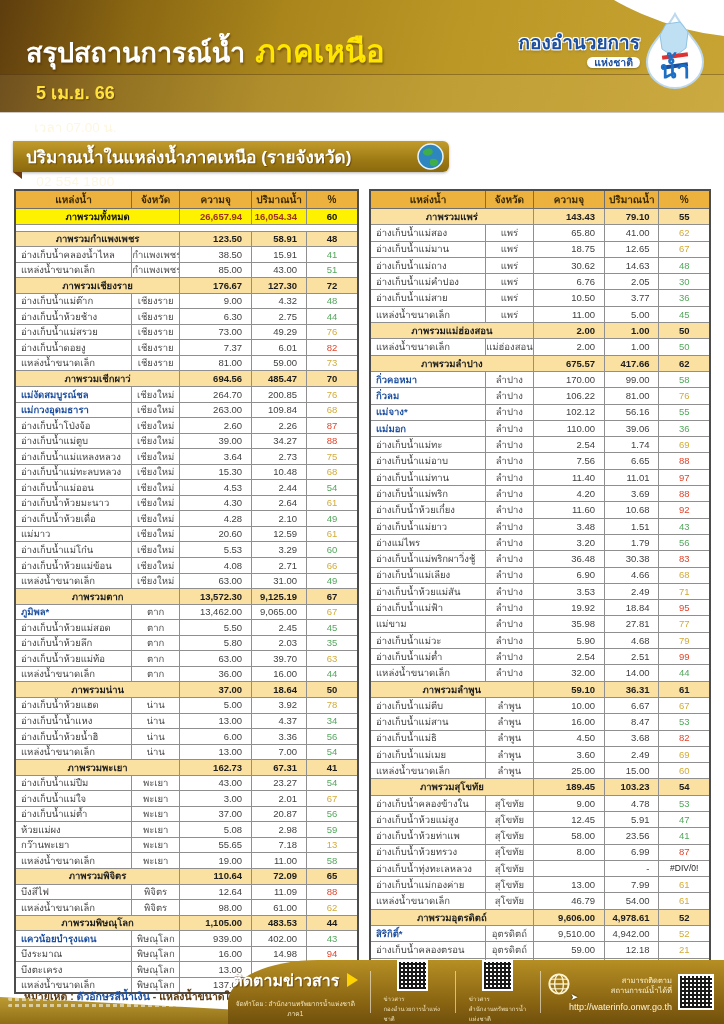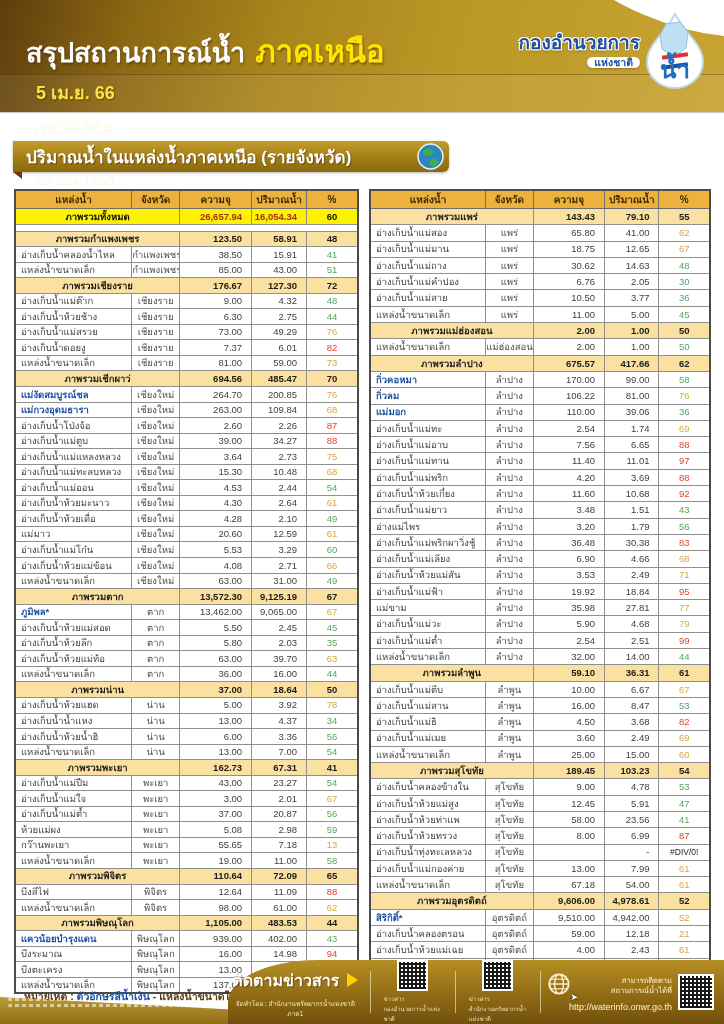--- a/index.html
+++ b/index.html
@@ -590,20 +590,27 @@
         <td class="c-pct pg">58</td>
       </tr>
       <tr class="drow">
         <td class="c-name big">กิ่วลม</td>
         <td class="c-prov">ลำปาง</td>
         <td class="c-num">106.22</td>
         <td class="c-num">81.00</td>
         <td class="c-pct py">76</td>
       </tr>
       <tr class="drow">
+        <td class="c-name big">แม่จาง*</td>
+        <td class="c-prov">ลำปาง</td>
+        <td class="c-num">102.12</td>
+        <td class="c-num">56.16</td>
+        <td class="c-pct pg">55</td>
+      </tr>
+      <tr class="drow">
         <td class="c-name big">แม่มอก</td>
         <td class="c-prov">ลำปาง</td>
         <td class="c-num">110.00</td>
         <td class="c-num">39.06</td>
         <td class="c-pct pg">36</td>
       </tr>
       <tr class="drow">
         <td class="c-name">อ่างเก็บน้ำแม่ทะ</td>
         <td class="c-prov">ลำปาง</td>
         <td class="c-num">2.54</td>
@@ -793,21 +800,21 @@
       <tr class="drow">
         <td class="c-name">อ่างเก็บน้ำแม่กองค่าย</td>
         <td class="c-prov">สุโขทัย</td>
         <td class="c-num">13.00</td>
         <td class="c-num">7.99</td>
         <td class="c-pct py">61</td>
       </tr>
       <tr class="drow">
         <td class="c-name">แหล่งน้ำขนาดเล็ก</td>
         <td class="c-prov">สุโขทัย</td>
-        <td class="c-num">67.18</td>
+        <td class="c-num">46.79</td>
         <td class="c-num">54.00</td>
         <td class="c-pct py">61</td>
       </tr>
       <tr class="srow">
         <td colspan="2" class="c-name">ภาพรวมอุตรดิตถ์</td>
         <td class="c-num">9,606.00</td>
         <td class="c-num">4,978.61</td>
         <td class="c-pct">52</td>
       </tr>
       <tr class="drow">

